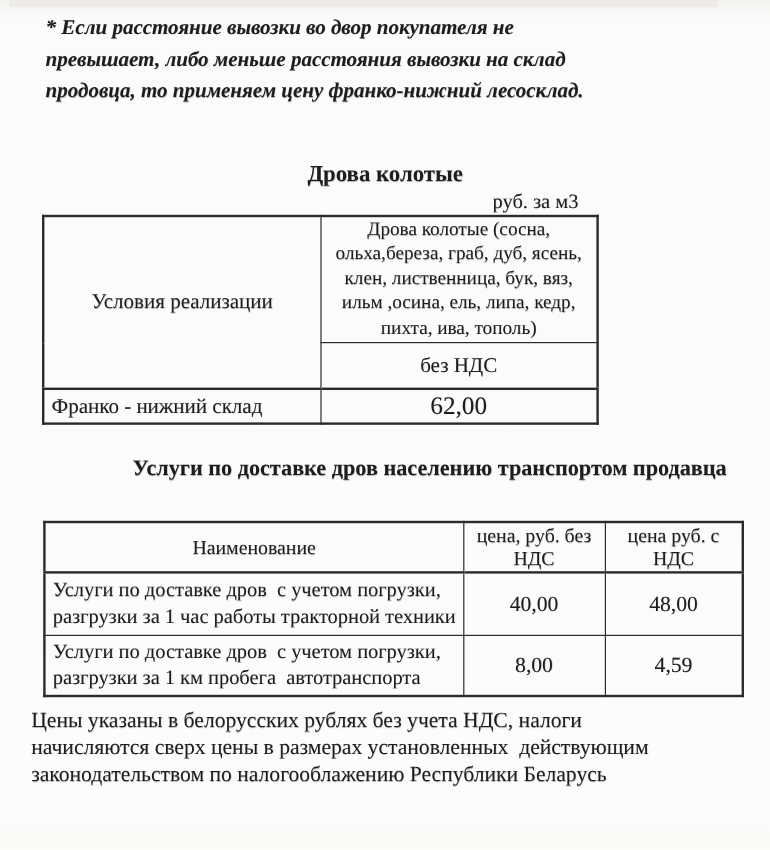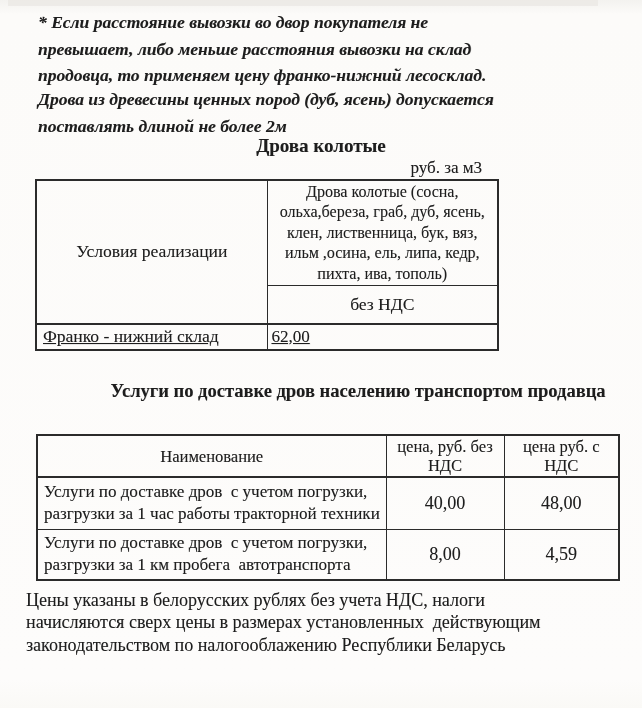--- a/index.html
+++ b/index.html
@@ -42,30 +42,30 @@
 
   table { border-collapse: collapse; table-layout: fixed; }
   td, th { box-sizing: border-box; border: 1.5px solid #2b2b2b; padding: 1px 4px; }
 
   .t1 {
     position: absolute; top: 179px; left: 35px; width: 462px;
     border: 2px solid #2b2b2b;
   }
   .t1 .row-species { height: 103px; }
   .t1 .row-vat { height: 38px; }
-  .t1 .row-data { height: 26px; text-decoration: underline; }
+  .t1 .row-data { height: 26px; }
   .t1 .cell-conditions { text-align: center; vertical-align: middle; font-size: 17.5px; }
   .t1 .cell-species {
     text-align: center; vertical-align: middle;
     font-size: 16px; line-height: 20.4px;
   }
   .t1 .cell-vat { text-align: center; vertical-align: middle; font-size: 17.5px; }
   .t1 .row-data td { border-top-width: 2px; }
   .t1 .cell-condition { text-align: left; font-size: 17.5px; padding-left: 6px; vertical-align: middle; }
-  .t1 .cell-price { text-align: left; font-size: 17px; vertical-align: middle; }
+  .t1 .cell-price { text-align: center; font-size: 21px; vertical-align: middle; }
 
   .h2 {
     position: absolute; top: 381px; left: 0; width: 642px;
     text-align: center; font-weight: bold; font-size: 18.5px; margin-left: 37px;
   }
 
   .t2 {
     position: absolute; top: 434px; left: 36px; width: 582px;
     border: 2px solid #2b2b2b;
   }
@@ -91,22 +91,20 @@
 </head>
 <body>
 
 <div class="page ink">
   <div class="scan-band"></div>
 
   <div class="note note1 pre">* Если расстояние вывозки во двор покупателя не
 превышает, либо меньше расстояния вывозки на склад
 продовца, то применяем цену франко-нижний лесосклад.</div>
 
-  <div class="note note2 pre">Дрова из древесины ценных пород (дуб, ясень) допускается
-поставлять длиной не более 2м</div>
 
   <div class="h1">Дрова колотые</div>
 
   <div class="unit">руб. за м3</div>
 
   <table class="t1">
     <colgroup>
         <col style="width:231px">
         <col style="width:231px">
       </colgroup>

